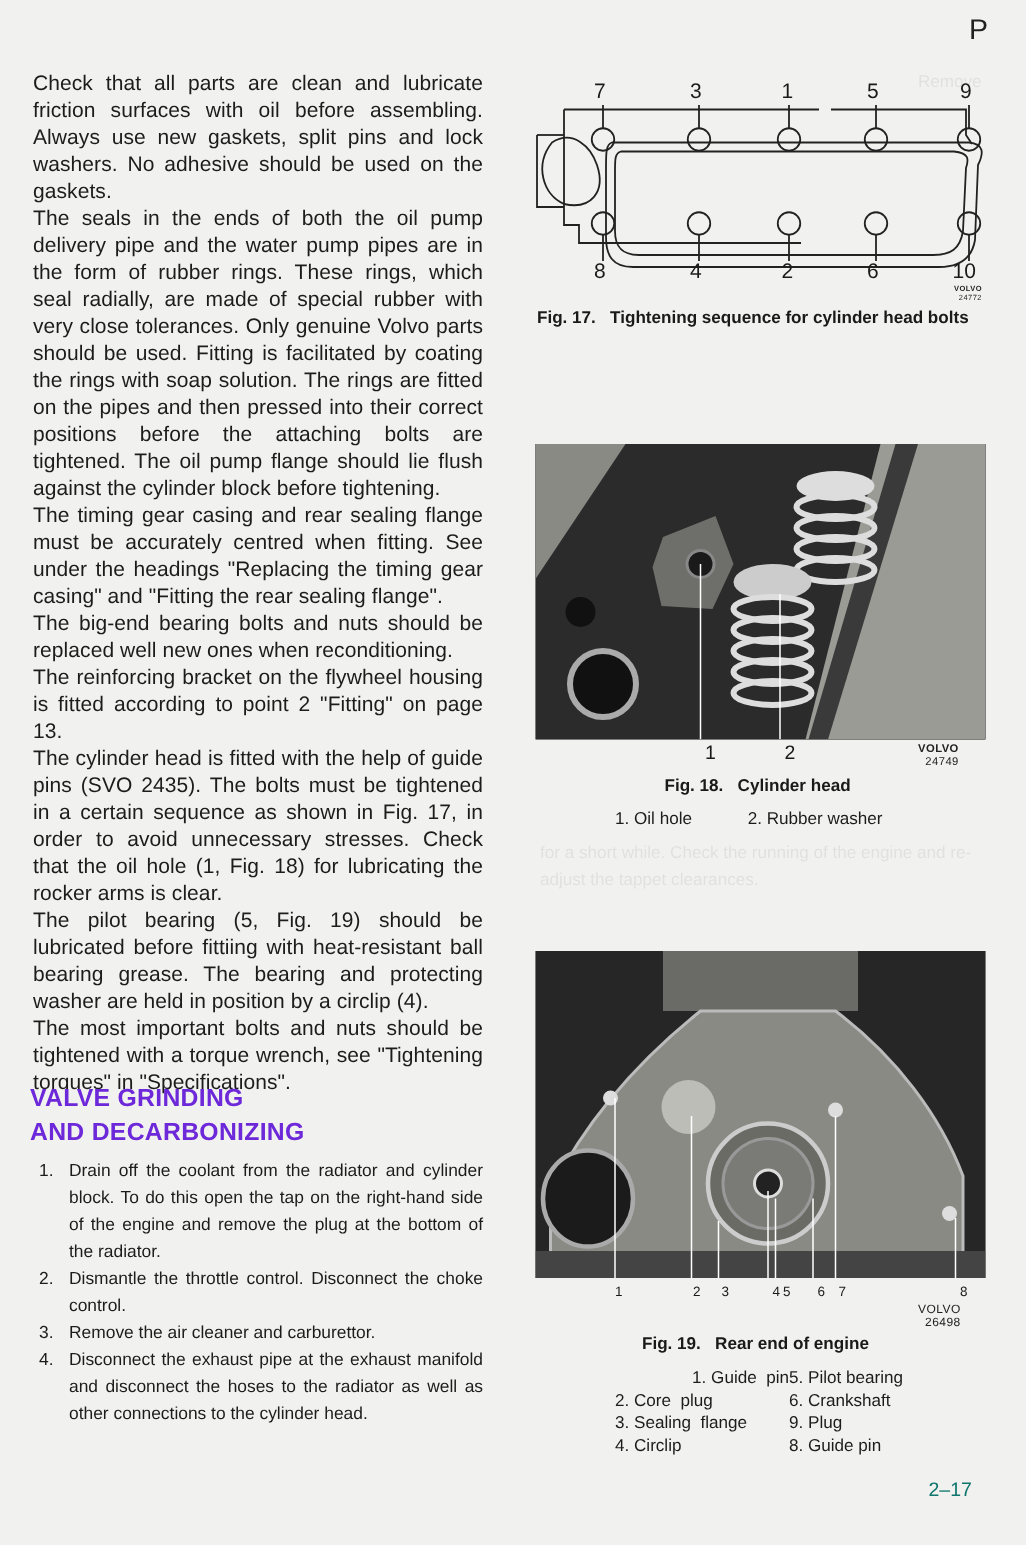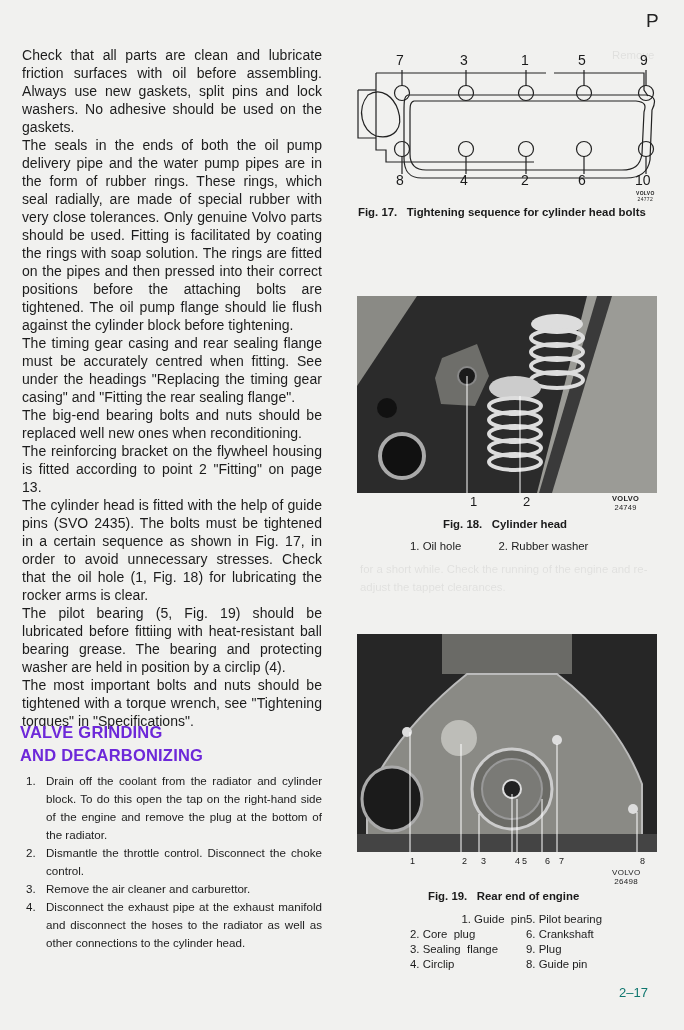--- a/index.html
+++ b/index.html
@@ -46,21 +46,21 @@
   .fig17-caption { left: 358px; top: 206px; }
   .photo {
     position: absolute; background: #222; overflow: hidden;
   }
   .photo18 { left: 357px; top: 296px; width: 300px; height: 197px; }
   .photo19 { left: 357px; top: 634px; width: 300px; height: 218px; }
 
   .callout-num { position: absolute; font-size: 12px; color: #1a1a1a; }
   .callout-sm { position: absolute; font-size: 9px; color: #1a1a1a; }
   .volvo-tag {
-    position: absolute; font-size: 7.5px; line-height: 9px; text-align: center;
+    position: absolute; font-size: 7.5px; line-height: 9px; text-align: right;
     color: #222; font-weight: bold; letter-spacing: 0.3px;
   }
   .volvo-tag .num { font-weight: normal; }
 
   .legend18 { position: absolute; left: 410px; top: 540px; font-size: 11.4px; }
   .legend18 span { margin-right: 34px; }
 
   .legend19 {
     position: absolute; left: 410px; top: 912px;
     display: grid; grid-template-columns: 116px 120px;

